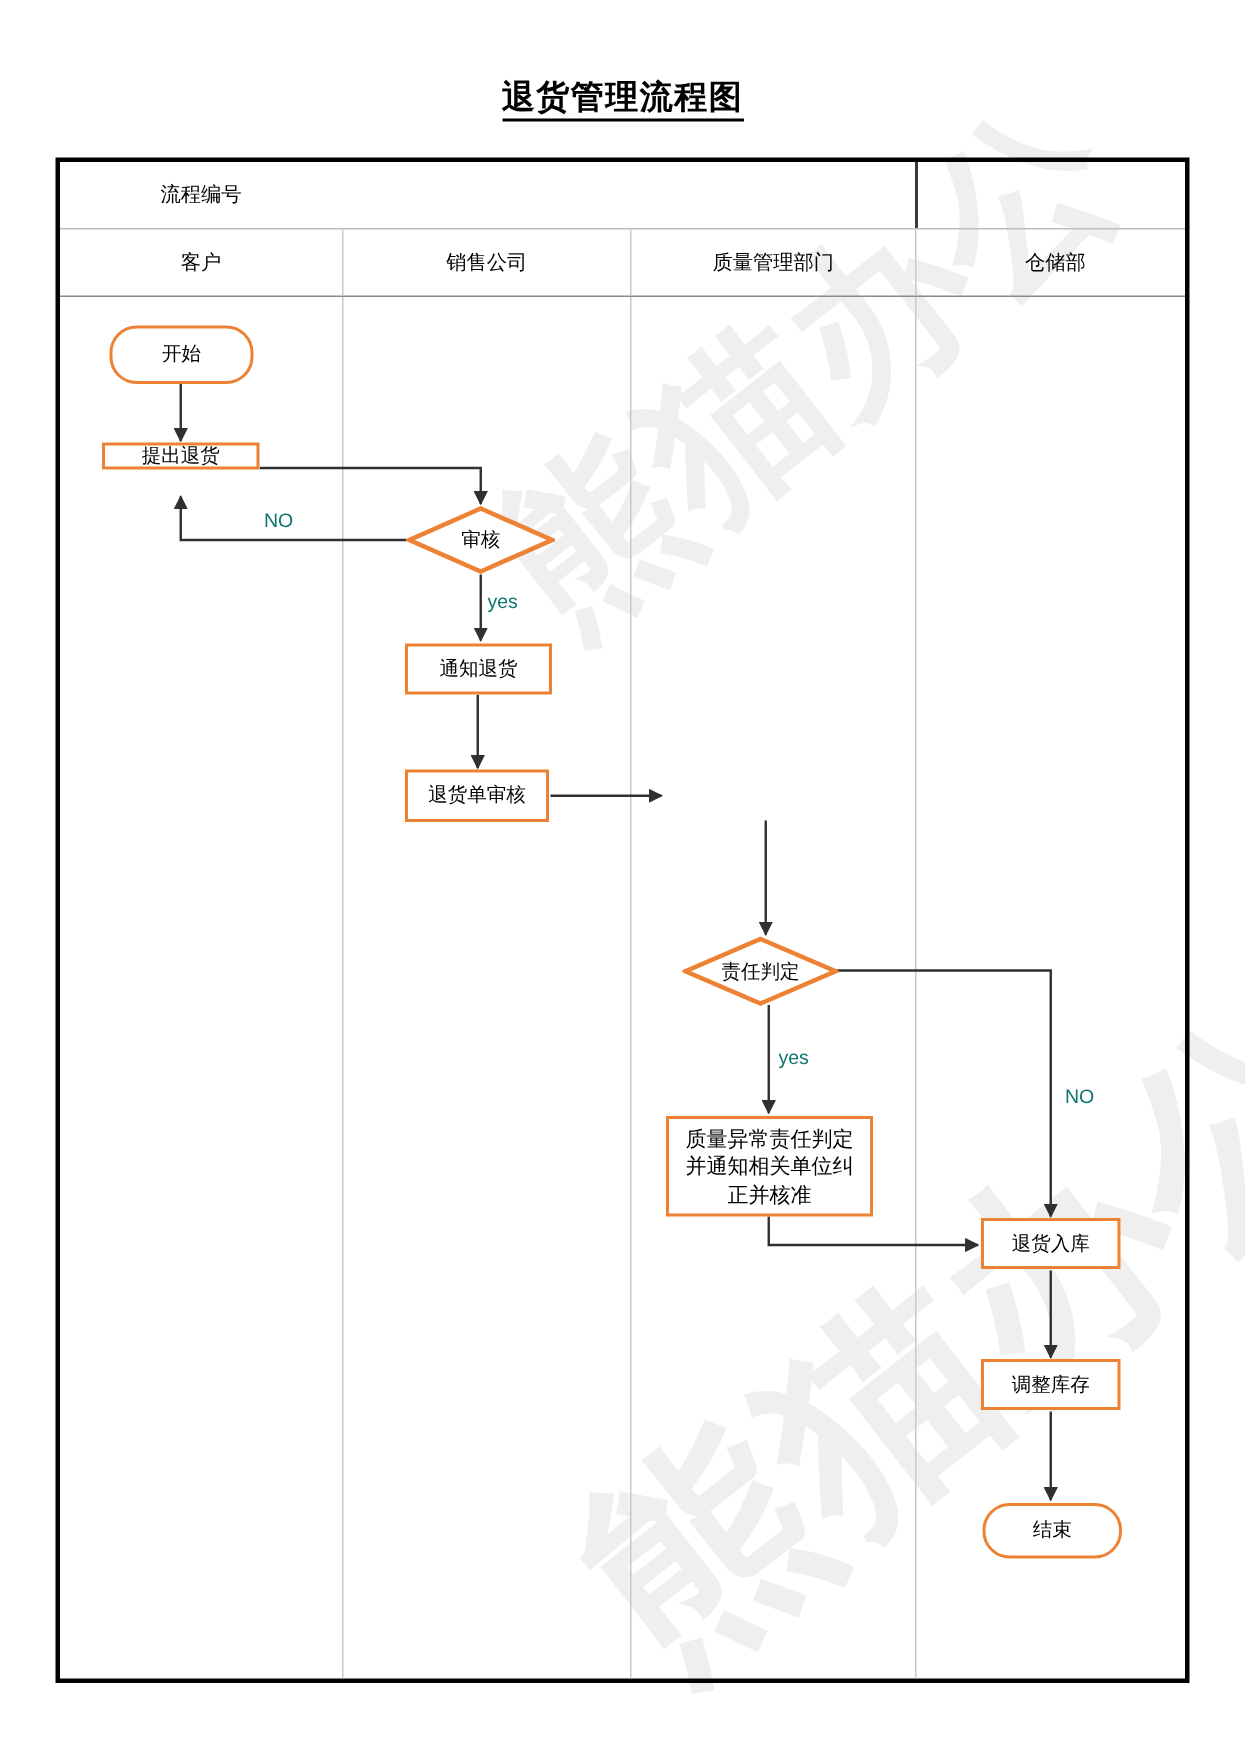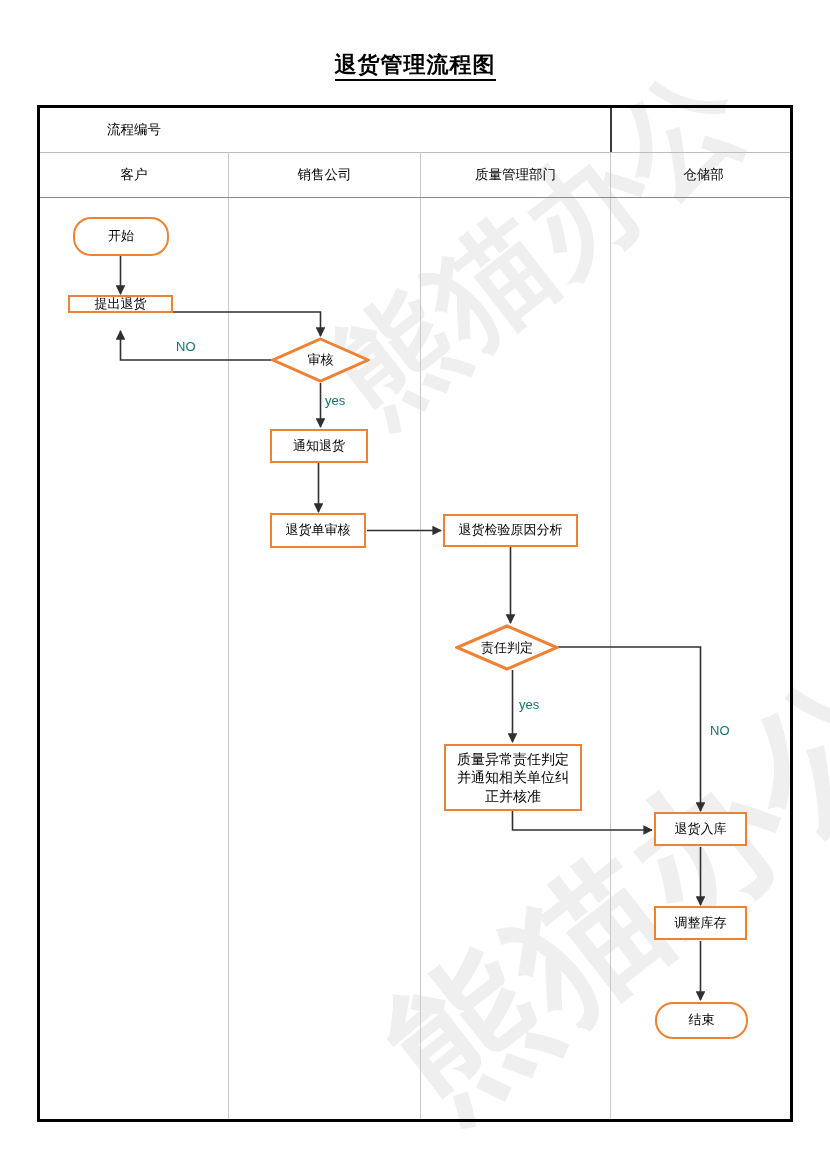--- a/index.html
+++ b/index.html
@@ -253,23 +253,20 @@
   <div class="edge-label" style="left:325px; top:393px;">yes</div>
 
   <div class="node process" style="left:270px; top:429px; width:98px; height:34px;">
     <span>通知退货</span>
   </div>
 
   <div class="node process" style="left:270px; top:513px; width:96px; height:35px;">
     <span>退货单审核</span>
   </div>
 
-  <div class="node process" style="left:443px; top:514px; width:135px; height:33px;">
-    <span>退货检验原因分析</span>
-  </div>
 
   <div class="diamond-wrap" style="left:455px; top:624px; width:104px; height:47px;">
     <svg width="104" height="47" viewBox="0 0 104 47">
       <polygon points="52,2 102,23.5 52,45 2,23.5" fill="#ffffff" stroke="#ED8235" stroke-width="3"></polygon>
     </svg>
     <div class="diamond-label">责任判定</div>
   </div>
 
   <div class="edge-label" style="left:519px; top:697px;">yes</div>
 

